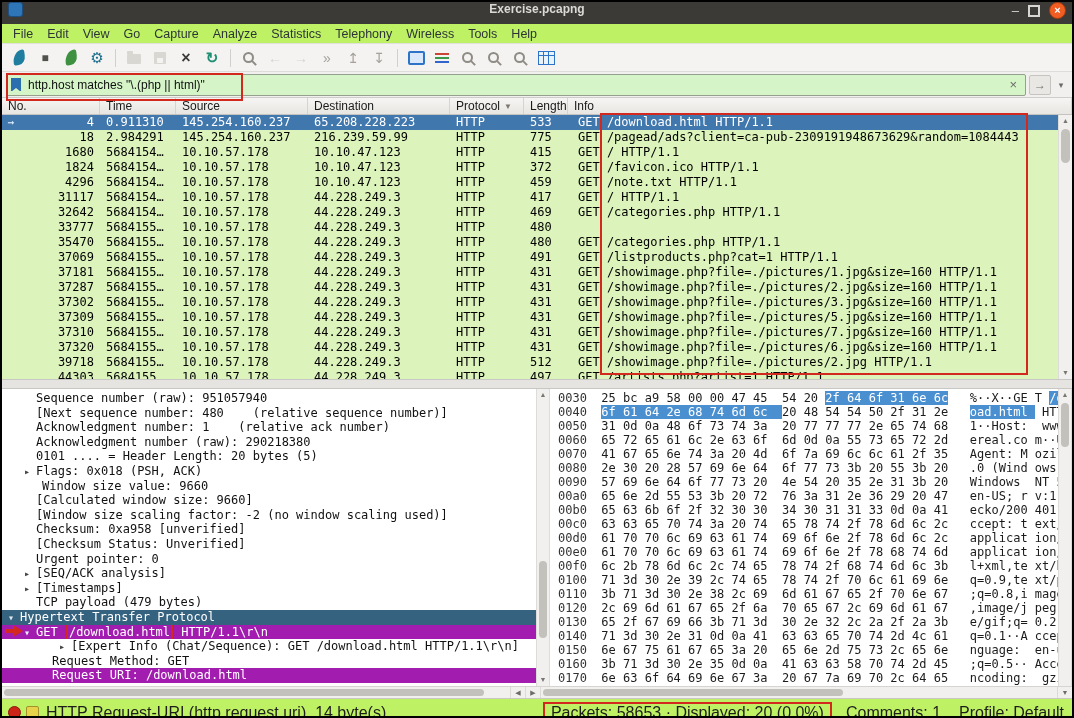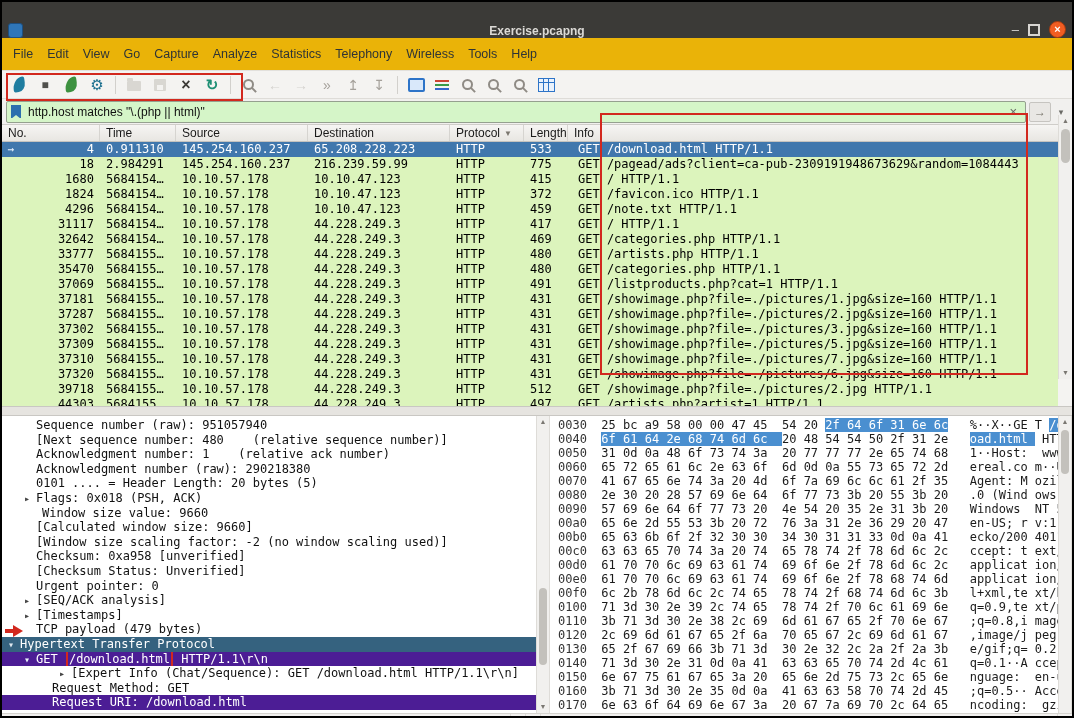--- a/index.html
+++ b/index.html
@@ -1,31 +1,31 @@
 <!DOCTYPE html>
 <html><head>
 <meta charset="utf-8">
 <style>
   html,body{margin:0;padding:0;background:#ffffff;width:1074px;height:718px;overflow:hidden;
     font-family:"Liberation Sans",sans-serif;}
   .window{position:relative;width:1070px;height:714px;border:2px solid #000;background:#f4f3f1;
     display:flex;flex-direction:column;overflow:hidden;}
 
   
-  .titlebar{height:36px;background:#3b3a37;display:flex;align-items:flex-end;position:relative;padding:0 6px;flex:none;}
+  .titlebar{height:22px;background:#3b3a37;display:flex;align-items:flex-start;position:relative;padding:0 6px;flex:none;}
   .app-icon{width:13px;height:13px;border-radius:3px;background:#2f76b8;border:1px solid #1d4f80;z-index:2;}
   .title{position:absolute;left:0;right:0;text-align:center;color:#dcdad6;font-size:12px;font-weight:bold;}
   .winbtns{margin-left:auto;display:flex;align-items:center;gap:9px;z-index:2;}
   .wb-min{color:#d8d6d2;font-size:13px;line-height:10px;}
   .wb-max{width:8px;height:8px;border:2px solid #d8d6d2;}
   .wb-close{width:15px;height:15px;border-radius:50%;background:#f15d22;border:1px solid #a33a10;
     color:#fff;font-size:11px;line-height:14px;text-align:center;font-weight:bold;}
 
   
-  .menubar{height:33px;background:#eab308;display:flex;align-items:center;padding-left:4px;flex:none;
+  .menubar{height:20px;background:#bef264;display:flex;align-items:center;padding-left:4px;flex:none;
     border-bottom:1px solid #e2e0dc;box-sizing:border-box;}
   .menu-item{padding:0 7px;font-size:12.5px;color:#2e3436;}
 
   
   .toolbar{height:28px;background:#f4f3f1;display:flex;align-items:center;padding-left:4px;flex:none;
     border-bottom:1px solid #dedcd8;box-sizing:border-box;}
   .tb-btn{width:24px;height:24px;display:flex;align-items:center;justify-content:center;margin:0 1px;border-radius:3px;}
   .tb-btn.disabled{opacity:.4;}
   .tb-sep{width:1px;height:18px;background:#d2d0cc;margin:0 5px;}
   .ticon{display:flex;align-items:center;justify-content:center;width:18px;height:18px;font-size:13px;}
@@ -93,21 +93,21 @@
   .splitter{height:10px;flex:none;background:#e6e4e0;border-top:1px solid #c9c7c3;border-bottom:1px solid #c9c7c3;box-sizing:border-box;}
 
   
   .lower{height:297px;flex:none;display:flex;}
   .details{width:534px;flex:none;background:#fff;overflow:hidden;padding-top:2px;
     font-family:"DejaVu Sans Mono",monospace;font-size:12px;color:#111;}
   .d-line{height:14.6px;line-height:14.6px;white-space:pre;overflow:hidden;}
   .expander{display:inline-block;width:12px;color:#444;font-size:10px;}
   .hl-dark{background:#35627f;color:#fff;}
   .hl-dark .expander{color:#dfe8ef;}
-  .hl-blue{background:#4c1d95;color:#fff;}
+  .hl-blue{background:#a21caf;color:#fff;}
   .hl-blue .expander{color:#eaf2fb;}
   .ann-inline-box{display:inline-block;border:2px solid #d2281e;margin:-2px 1px;padding:0 1px;}
 
   .vsb{width:14px;flex:none;background:#f1f0ee;border-left:1px solid #dedcd8;border-right:1px solid #dedcd8;
     box-sizing:border-box;position:relative;}
   .hex{flex:1;background:#fff;overflow:hidden;padding:2px 0 0 8px;
     font-family:"DejaVu Sans Mono",monospace;font-size:12px;color:#1b1b1b;}
   .hx-row{height:14px;line-height:14px;white-space:pre;overflow:hidden;}
   .hx-off{color:#333;}
   .hx-hl{background:#4a8fd0;color:#fff;}
@@ -341,21 +341,20 @@
         <span class="c info">GET /categories.php HTTP/1.1</span>
       </div>
       <div class="pl-row">
         <span class="c gutter"></span>
         <span class="c no">33777</span>
         <span class="c time">5684155…</span>
         <span class="c src">10.10.57.178</span>
         <span class="c dst">44.228.249.3</span>
         <span class="c proto">HTTP</span>
         <span class="c len">480</span>
-        <span class="c info">GET /artists.php HTTP/1.1</span>
       </div>
       <div class="pl-row">
         <span class="c gutter"></span>
         <span class="c no">35470</span>
         <span class="c time">5684155…</span>
         <span class="c src">10.10.57.178</span>
         <span class="c dst">44.228.249.3</span>
         <span class="c proto">HTTP</span>
         <span class="c len">480</span>
         <span class="c info">GET /categories.php HTTP/1.1</span>

